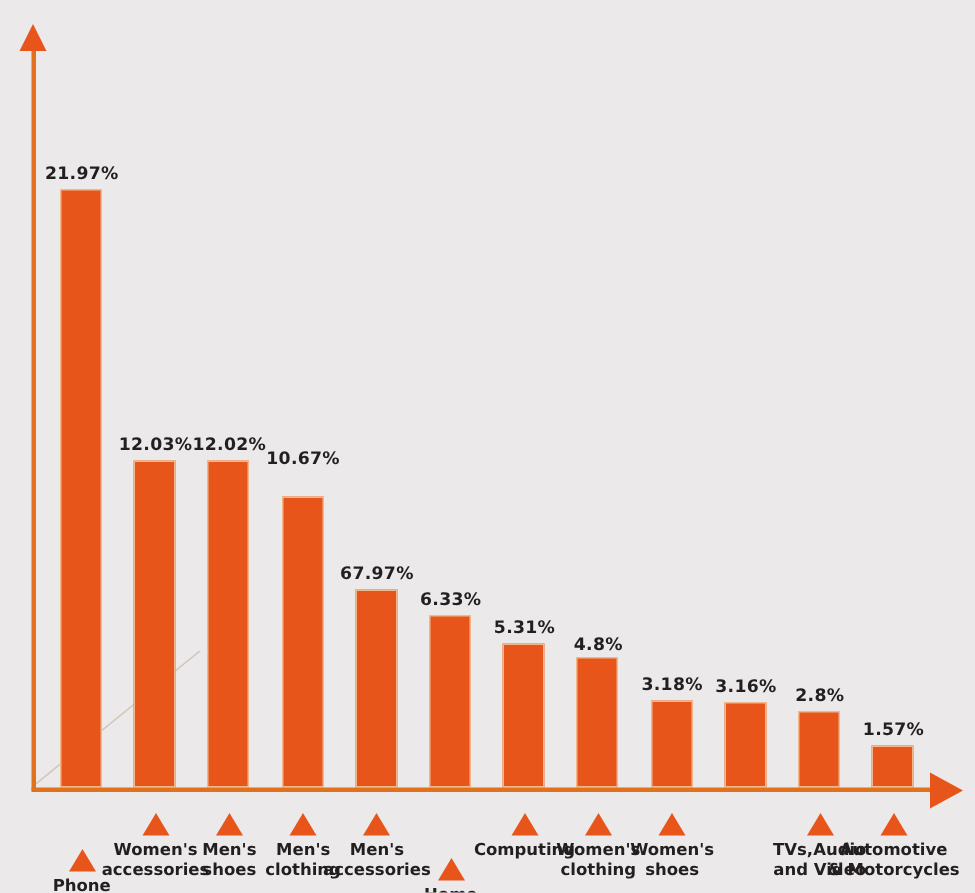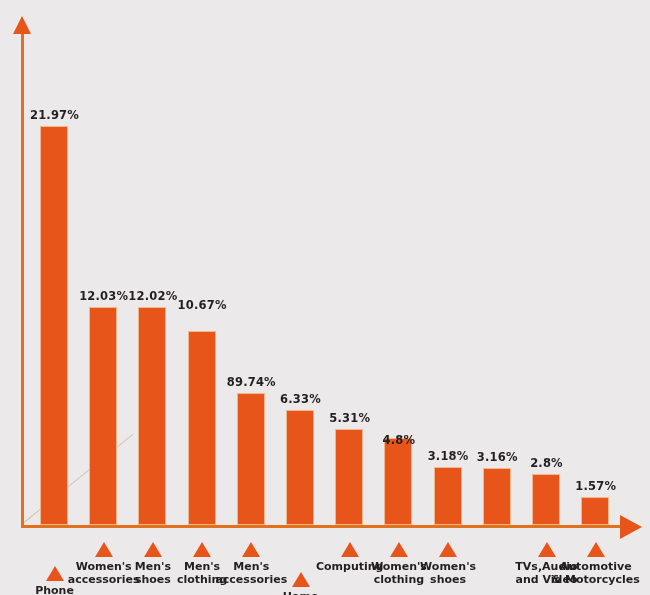--- a/index.html
+++ b/index.html
@@ -174,33 +174,33 @@
       <div class="bar-group" style="left: 128.4px;">
         <div class="bar" title="12.02%" style="height: 218.297px;"></div>
         <div class="bar-value" style="bottom: 222.297px;">12.02%</div>
       </div>
       <div class="bar-group" style="left: 177.6px;">
         <div class="bar" title="10.67%" style="height: 193.779px;"></div>
         <div class="bar-value" style="bottom: 213px;">10.67%</div>
       </div>
       <div class="bar-group" style="left: 226.8px;">
         <div class="bar" title="7.25%" style="height: 131.668px;"></div>
-        <div class="bar-value" style="bottom: 135.668px;">89.74%</div>
+        <div class="bar-value" style="bottom: 135.668px;">67.97%</div>
       </div>
       <div class="bar-group" style="left: 276px;">
         <div class="bar" title="6.33%" style="height: 114.96px;"></div>
         <div class="bar-value" style="bottom: 118.96px;">6.33%</div>
       </div>
       <div class="bar-group" style="left: 325.2px;">
         <div class="bar" title="5.31%" style="height: 96.4356px;"></div>
         <div class="bar-value" style="bottom: 100.436px;">5.31%</div>
       </div>
       <div class="bar-group" style="left: 374.4px;">
         <div class="bar" title="4.8%" style="height: 87.1734px;"></div>
-        <div class="bar-value" style="bottom: 78px;">4.8%</div>
+        <div class="bar-value" style="bottom: 89px;">4.8%</div>
       </div>
       <div class="bar-group" style="left: 423.6px;">
         <div class="bar" title="3.18%" style="height: 57.7524px;"></div>
         <div class="bar-value" style="bottom: 61.7524px;">3.18%</div>
       </div>
       <div class="bar-group" style="left: 472.8px;">
         <div class="bar" title="3.16%" style="height: 57.3892px;"></div>
         <div class="bar-value" style="bottom: 61.3892px;">3.16%</div>
       </div>
       <div class="bar-group" style="left: 522px;">

